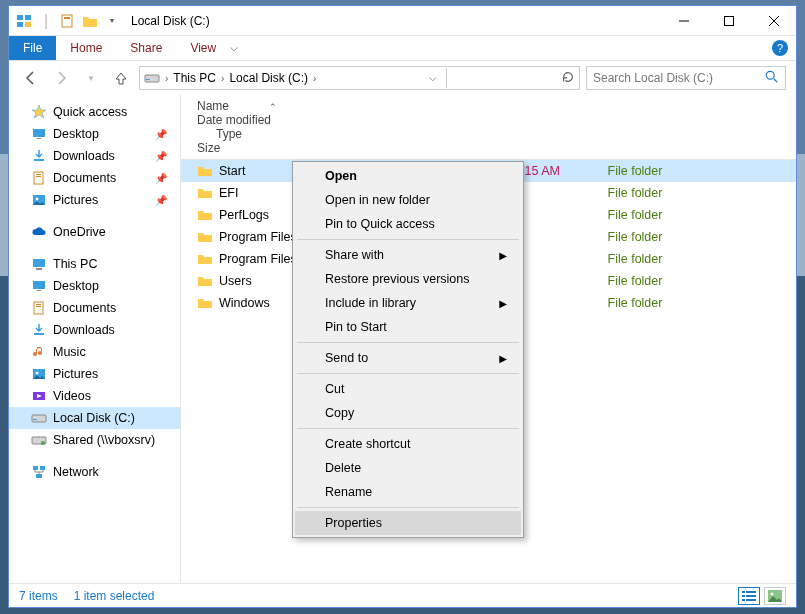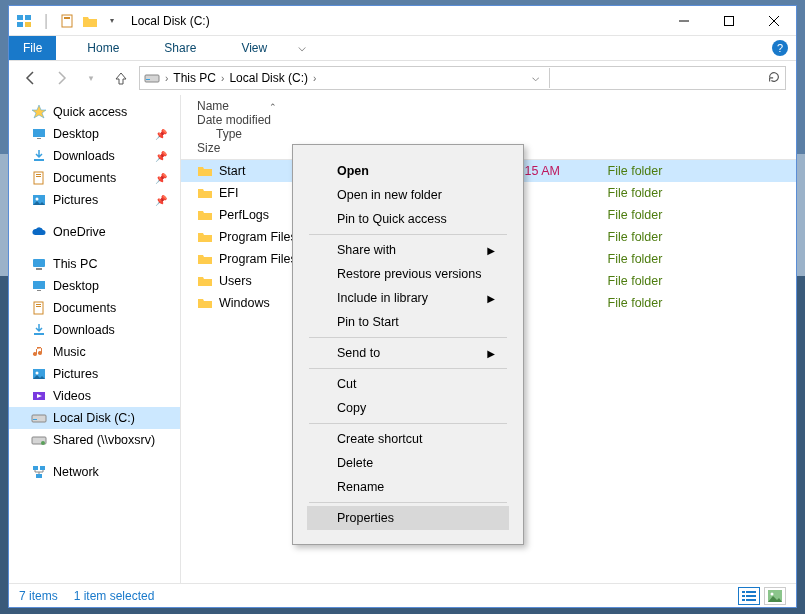--- a/index.html
+++ b/index.html
@@ -4,23 +4,23 @@
 <style>
   * { box-sizing: border-box; margin: 0; padding: 0; font-family: "Segoe UI", sans-serif; }
   body { background: #4a6b8a; width: 805px; height: 614px; overflow: hidden; position: relative; }
   .window { position: absolute; left: 8px; top: 5px; width: 789px; height: 603px; background: #fff; border: 1px solid #5a8dd6; display: flex; flex-direction: column; }
   .titlebar { height: 30px; background: #fff; display: flex; align-items: center; padding: 0 0 0 6px; border-bottom: 1px solid #e5e5e5; }
   .titlebar .qat { display: flex; align-items: center; gap: 4px; }
   .titlebar .qat-icon { width: 18px; height: 18px; display: flex; align-items: center; justify-content: center; }
   .titlebar .title { margin-left: 10px; font-size: 12px; color: #000; }
   .titlebar .wincontrols { margin-left: auto; display: flex; }
   .wincontrols div { width: 45px; height: 29px; display: flex; align-items: center; justify-content: center; font-size: 11px; }
-  .ribbon { height: 25px; background: #fff; display: flex; align-items: center; border-bottom: 1px solid #e1e1e1; position: relative; gap: 17px; }
+  .ribbon { height: 25px; background: #fff; display: flex; align-items: center; border-bottom: 1px solid #e1e1e1; position: relative; }
   .ribbon .file-tab { background: #1979ca; color: #fff; padding: 4px 14px; font-size: 12px; height: 100%; display: flex; align-items: center; }
-  .ribbon .tab { padding: 16px 14px; font-size: 12px; color: #0c4a6e; }
+  .ribbon .tab { padding: 16px 14px; font-size: 12px; color: #7f1d1d; }
   .ribbon .help { margin-left: auto; margin-right: 8px; width: 16px; height: 16px; background: #1979ca; border-radius: 50%; color: #fff; font-size: 11px; display:flex; align-items:center; justify-content:center; }
   .ribbon .chev { margin-right:6px; font-size:10px; color:#555; }
   .addrbar { height: 34px; display: flex; align-items: center; padding: 3px 10px; gap: 6px; }
   .nav-btn { width: 24px; height: 24px; display: flex; align-items: center; justify-content: center; color: #555; border-radius:3px; }
   .nav-btn.dis { color: #b5b5b5; }
   .breadcrumbs { flex: 1; border: 1px solid #ccc; height: 24px; display: flex; align-items: center; padding: 0 4px; font-size: 12px; gap: 2px; }
   .breadcrumbs .bc-icon { width:16px; height:16px; display:flex; align-items:center; justify-content:center; }
   .breadcrumbs .sep { color:#666; font-size:10px; padding:0 3px;}
   .breadcrumbs .refresh { margin-left:auto; color:#555; }
   .searchbox { width: 200px; border: 1px solid #ccc; height: 24px; display: flex; align-items: center; padding: 0 6px; font-size: 12px; color: #777; }
@@ -38,21 +38,21 @@
   .col-name { width: 258px; }
   .col-date { width: 120px; }
   .col-type { width: 120px; margin-left: 19px; }
   .col-size { flex:1; }
   .files { }
   .row { display:flex; align-items:center; padding: 2px 0 2px 16px; font-size:12.5px; height:22px; }
   .row.selected { background:#cce8ff; }
   .row .fn { width:258px; display:flex; align-items:center; gap:6px; }
   .row .fd { width:120px; color:#be185d; white-space:nowrap; overflow:hidden; }
   .row .ft { width:120px; color:#4d7c0f;text-align:center; }
-  .ctxmenu { position:absolute; left:292px; top:144px; width:232px; background:#f0f0f0; border:1px solid #a0a0a0; box-shadow: 3px 3px 6px rgba(0,0,0,0.25); font-size:12.5px; padding:14px; z-index:10; }
+  .ctxmenu { position:absolute; left:292px; top:161px; width:232px; background:#f0f0f0; border:1px solid #a0a0a0; box-shadow: 3px 3px 6px rgba(0,0,0,0.25); font-size:12.5px; padding:2px; z-index:10; }
   .ctxmenu .mi { padding: 5px 14px 5px 30px; display:flex; align-items:center; }
   .ctxmenu .mi.bold { font-weight:bold; }
   .ctxmenu .mi .arrow { margin-left:auto; font-size:10px; }
   .ctxmenu .sep { height:1px; background:#d0d0d0; margin:3px 2px; }
   .ctxmenu .mi.hover { background:#d8d8d8; }
   .status { height: 24px; border-top:1px solid #e5e5e5; display:flex; align-items:center; font-size:12px; color:#1979ca; padding:0 10px; gap:16px; }
   .status .right { margin-left:auto; display:flex; gap:4px; }
   .status .vbtn { width:22px; height:18px; border:1px solid #ccc; display:flex; align-items:center; justify-content:center; }
   .status .vbtn.active { border-color:#1979ca; }
   
@@ -156,20 +156,29 @@
       <span class="sep">›</span>
       <span class="refresh" style="font-size:9px;margin-right:4px">⌵</span>
       <span style="width:1px;background:#ccc;height:20px;margin:0 4px"></span>
       <span class="refresh">
         <svg width="14" height="14" viewBox="0 0 16 16">
             <path d="M3 8a5 5 0 1 1 2 4" fill="none" stroke="#555" stroke-width="1.3"></path>
             <path d="M3 13 L3 9 L7 9" fill="none" stroke="#555" stroke-width="1.3"></path>
           </svg>
       </span>
     </div>
+    <div class="searchbox">
+      <span>Search Local Disk (C:)</span>
+      <span class="sicon">
+        <svg width="14" height="14" viewBox="0 0 16 16">
+            <circle cx="6" cy="6" r="4.5" fill="none" stroke="#1979ca" stroke-width="1.3"></circle>
+            <line x1="10" y1="10" x2="14" y2="14" stroke="#1979ca" stroke-width="1.3"></line>
+          </svg>
+      </span>
+    </div>
   </div>
 
   <div class="body">
 
     <div class="sidebar">
       <div class="item top">
         <span class="icon16">
             <svg width="16" height="16" viewBox="0 0 16 16">
               <path d="M8 1l2 5h5l-4 3 2 5-5-3-5 3 2-5-4-3h5z" fill="#ffcc4d" stroke="#3aa0e0" stroke-width="0.5"></path>
             </svg>

